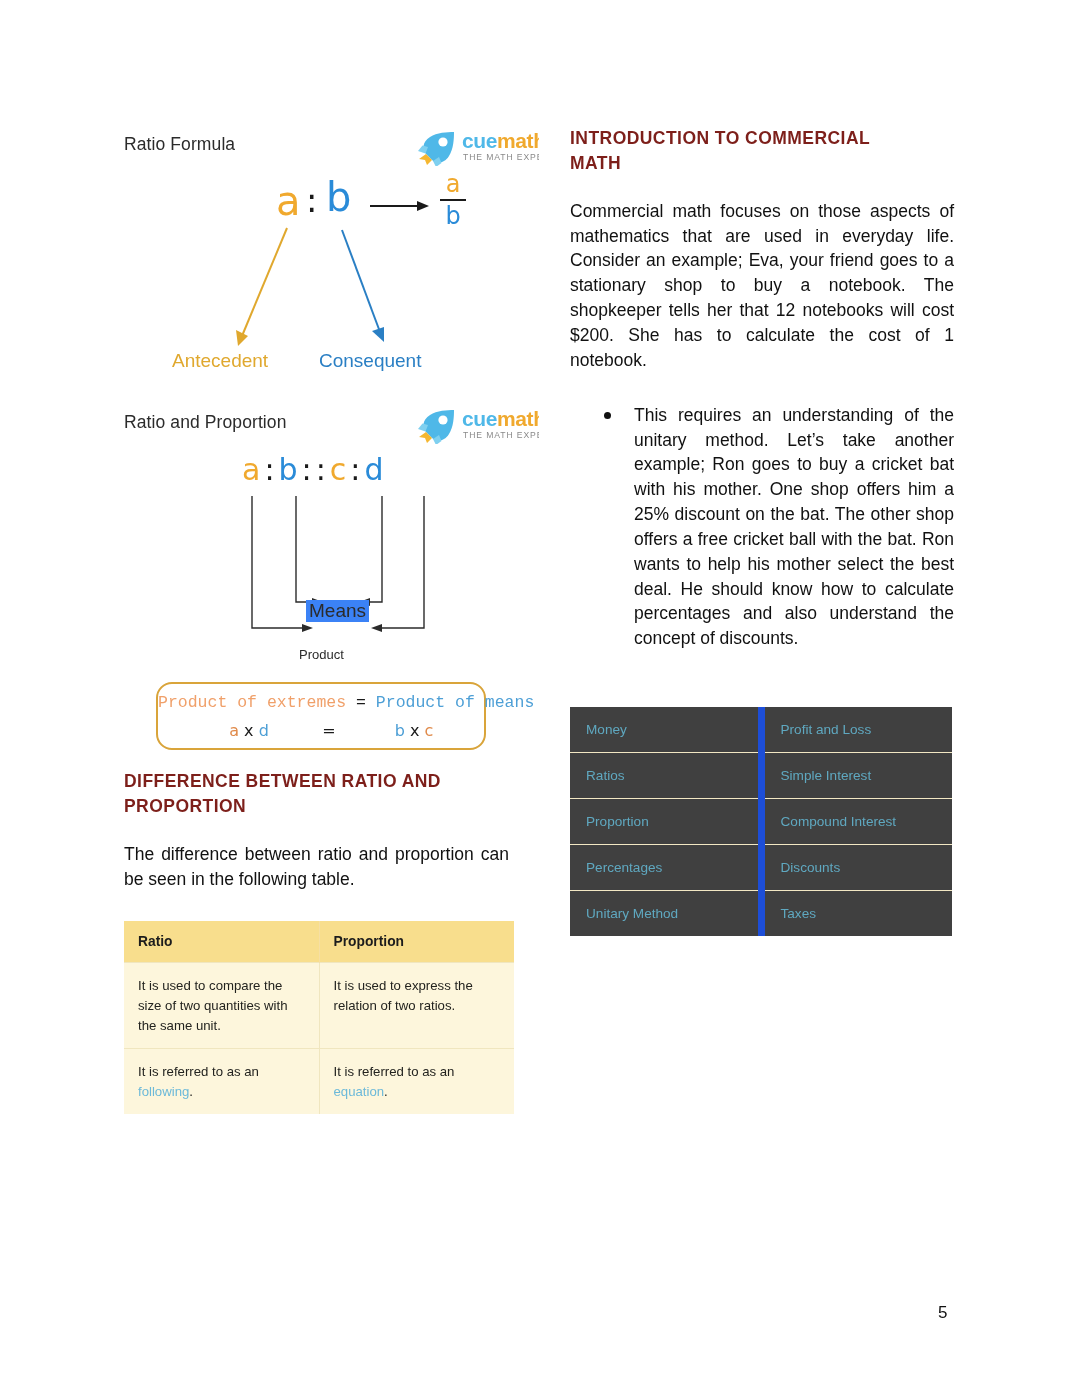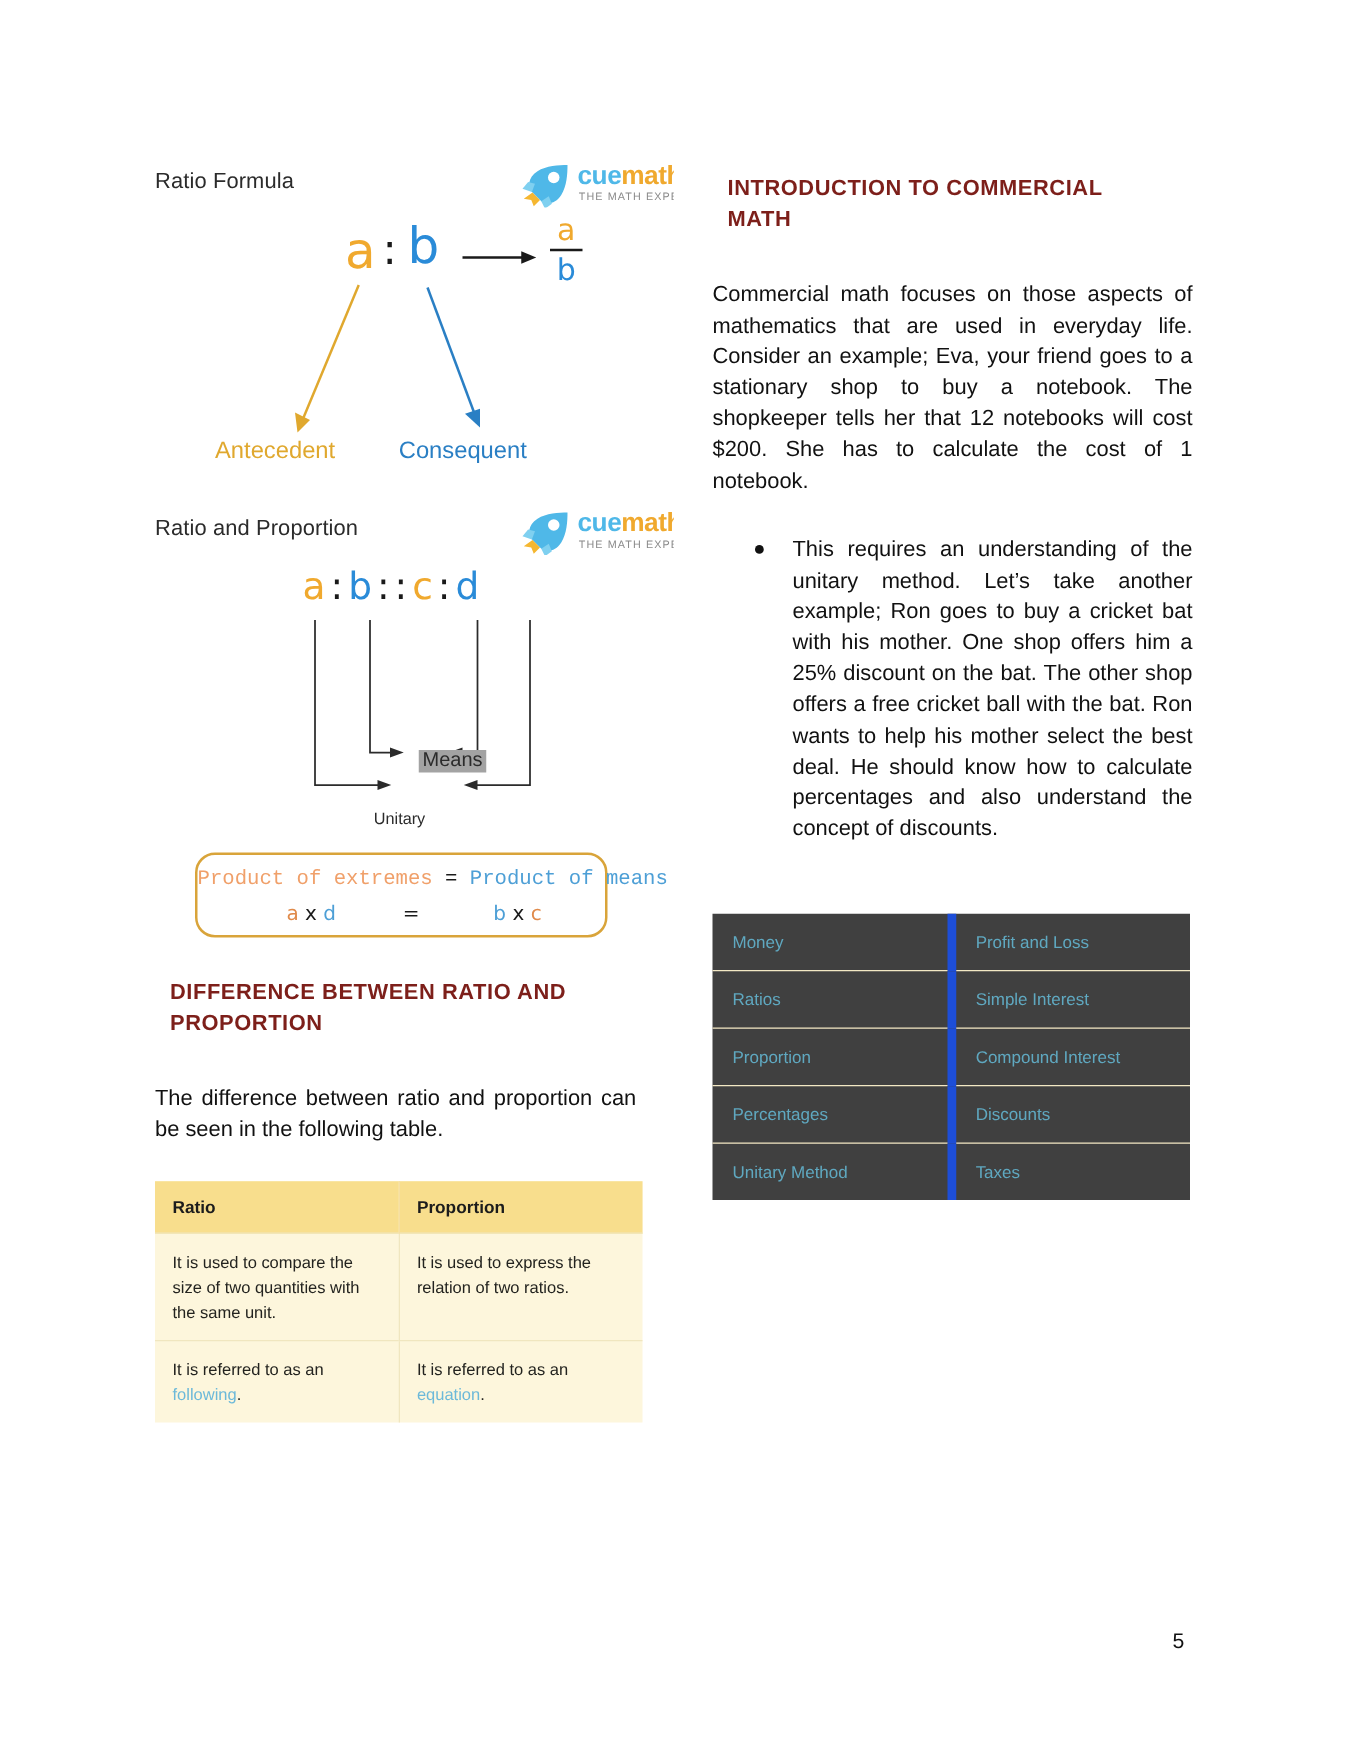--- a/index.html
+++ b/index.html
@@ -159,24 +159,23 @@
   .f2-eq .o { color: #f0a92e; }
   .f2-eq .bl { color: #2a8bd8; }
   .f2-eq .k { color: #1a1a1a; }
   .fig2-svg {
     position: absolute; left: 0; top: 0;
     width: 415px; height: 185px;
     pointer-events: none;
   }
   .f2-means {
     position: absolute; left: 182px; top: 150px;
-    font-size: 16px; color: #2b2b2b;
-    background: #a3a3a3; padding: 0 3px;
-    white-space: nowrap;
-    margin-left: 29px;
+    font-size: 19px; color: #2b2b2b;
+    background: #3b82f6; padding: 0 3px;
+    white-space: nowrap;
   }
   .f2-extremes {
     position: absolute; left: 172px; top: 197px;
     font-size: 13px; color: #2b2b2b;
     background: #ffffff; padding: 0 3px;
     white-space: nowrap;
   }
   .f2-box {
     position: absolute;
     left: 32px;
@@ -213,21 +212,21 @@
   }
   .f2-box-l2 .s1 { left: 36px; width: 110px; }
   .f2-box-l2 .s2 { left: 146px; width: 50px; }
   .f2-box-l2 .s3 { left: 196px; width: 120px; }
   .c-or { color: #e08a4a; }
   .c-bl { color: #4d9fd6; }
   .c-bk { color: #1a1a1a; }
 
   
   h2.sec-head {
-    margin: 12px;
+    margin: 0;
     font-size: 17.5px;
     font-weight: bold;
     color: #7d1f1a;
     letter-spacing: 0.45px;
     text-align: justify;
     text-align-last: left;
     line-height: 1.45;
   }
   h2.sec-head .l2 { display: block; }
   p.body-text {
@@ -403,21 +402,21 @@
           <polygon points="235,152 246,148 246,156" fill="#2b2b2b"></polygon>
 
           <path d="M128 46 L128 178 L180 178" stroke="#2b2b2b" stroke-width="1.4" fill="none"></path>
           <polygon points="189,178 178,174 178,182" fill="#2b2b2b"></polygon>
 
           <path d="M300 46 L300 178 L256 178" stroke="#2b2b2b" stroke-width="1.4" fill="none"></path>
           <polygon points="247,178 258,174 258,182" fill="#2b2b2b"></polygon>
         </svg>
 
         <div class="f2-means">Means</div>
-        <div class="f2-extremes">Unitary</div>
+        <div class="f2-extremes">Product</div>
 
         <div class="f2-box">
           <div class="f2-box-l1"><span class="ext">Product of extremes</span><span class="eqs">&nbsp;</span><span class="eqs">=</span><span class="eqs">&nbsp;</span><span class="mns">Product of means</span></div>
           <div class="f2-box-l2">
             <span class="seg s1"><span class="c-or">a</span> <span class="c-bk">x</span> <span class="c-bl">d</span></span>
             <span class="seg s2 c-bk">=</span>
             <span class="seg s3"><span class="c-bl">b</span> <span class="c-bk">x</span> <span class="c-or">c</span></span>
           </div>
         </div>
       </div>

